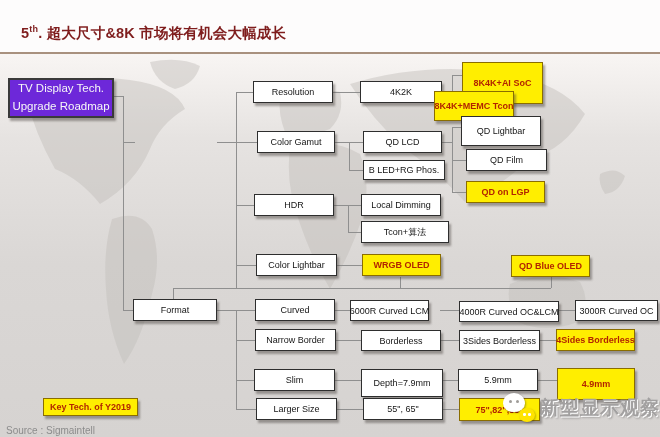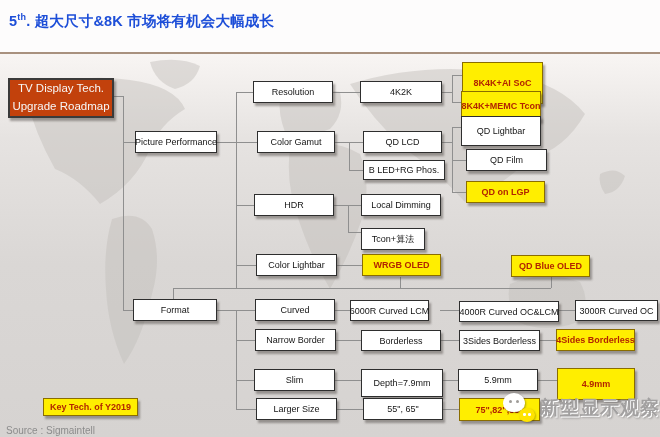--- a/index.html
+++ b/index.html
@@ -1,32 +1,32 @@
 <!DOCTYPE html>
 <html><head>
 <meta charset="utf-8">
 <style>
   html,body{margin:0;padding:0;}
   body{font-family:"Liberation Sans","DejaVu Sans",sans-serif;}
   .slide{position:relative;width:660px;height:437px;overflow:hidden;background:#fdfcfc;}
   .titlebar{position:absolute;left:0;top:0;width:660px;height:52px;background:#fdfcfc;z-index:4;}
-  .title{position:absolute;left:9px;top:12px;margin:0;font-size:14.5px;font-weight:bold;color:#1d4ed8;letter-spacing:.2px;}
+  .title{position:absolute;left:9px;top:12px;margin:12px;font-size:14.5px;font-weight:bold;color:#7f1d1d;letter-spacing:.2px;}
   .title sup{font-size:9px;}
   .divider{position:absolute;left:0;top:52px;width:660px;height:2px;background:#a8917e;z-index:4;}
   .mapbg{position:absolute;left:0;top:54px;width:660px;height:383px;
          background:linear-gradient(180deg,#f8f5f3 0%,#e6e3e1 22%,#dad7d5 55%,#d6d3d1 100%);z-index:0;}
   .mapbg svg{display:block;}
   #wires{position:absolute;left:0;top:0;width:660px;height:437px;z-index:1;pointer-events:none;}
   .wh{position:absolute;height:1px;background:#8f8f8f;}
   .wv{position:absolute;width:1px;background:#8f8f8f;}
   .node{position:absolute;box-sizing:border-box;display:flex;align-items:center;justify-content:center;
         background:#ffffff;border:1.5px solid #2e2e2e;box-shadow:2px 2.5px 2px rgba(70,65,60,.45);
         font-size:9px;color:#141414;white-space:nowrap;z-index:2;text-align:center;}
   .node.yellow{background:#ffee00;border-color:#8a6d00;color:#b22500;font-weight:bold;}
-  .node.black{background:#c2410c;border:2px solid #3a3a3a;color:#f7f7f7;flex-direction:column;
+  .node.black{background:#6d28d9;border:2px solid #3a3a3a;color:#f7f7f7;flex-direction:column;
               font-size:11.5px;line-height:1.55;font-weight:500;}
   .source{position:absolute;left:6px;top:425px;font-size:10px;color:#8c8c8c;z-index:3;}
   .brand{position:absolute;left:502px;top:392px;z-index:5;display:flex;align-items:center;}
   .btext{font-size:19px;font-weight:bold;color:#a2a0a0;letter-spacing:1px;
          text-shadow:1px 1px 0 #ffffff,2px 2px 2px rgba(0,0,0,.25);}
   .wicon{position:relative;width:36px;height:32px;margin-right:2px;}
   .wicon .b1{position:absolute;left:1px;top:1px;width:22px;height:19px;background:#ffffff;
              border-radius:50% 50% 48% 48% / 55% 55% 45% 45%;box-shadow:1px 1px 2px rgba(0,0,0,.3);}
   .wicon .b1 .e{position:absolute;width:3px;height:3px;border-radius:50%;background:#9f9c98;top:7px;}
   .wicon .b1 .e.l{left:6px;} .wicon .b1 .e.r{left:13px;}
@@ -109,45 +109,44 @@
       <div class="wv" style="left: 452px; top: 127px; height: 65px;"></div>
       <div class="wv" style="left: 349px; top: 142px; height: 28px;"></div>
       <div class="wv" style="left: 348px; top: 205px; height: 27px;"></div>
     </div>
 
   <div class="node black" style="left:8px;top:78px;width:106px;height:40px">
     <span>TV Display Tech.</span>
     <span>Upgrade Roadmap</span>
   </div>
 
-  <div class="node" style="left:135px;top:131px;width:82px;height:22px">Picture Performance</div>
   <div class="node" style="left:133px;top:299px;width:84px;height:22px">Format</div>
 
   <div class="node" style="left:253px;top:81px;width:80px;height:22px">Resolution</div>
   <div class="node" style="left:257px;top:131px;width:78px;height:22px">Color Gamut</div>
   <div class="node" style="left:254px;top:194px;width:80px;height:22px">HDR</div>
   <div class="node" style="left:256px;top:254px;width:81px;height:22px">Color Lightbar</div>
   <div class="node" style="left:255px;top:299px;width:80px;height:22px">Curved</div>
   <div class="node" style="left:255px;top:329px;width:81px;height:22px">Narrow Border</div>
   <div class="node" style="left:254px;top:369px;width:81px;height:22px">Slim</div>
   <div class="node" style="left:256px;top:398px;width:81px;height:22px">Larger Size</div>
 
   <div class="node" style="left:360px;top:81px;width:82px;height:22px">4K2K</div>
   <div class="node" style="left:363px;top:131px;width:79px;height:22px">QD LCD</div>
   <div class="node" style="left:363px;top:160px;width:82px;height:20px">B LED+RG Phos.</div>
   <div class="node" style="left:361px;top:194px;width:80px;height:22px">Local Dimming</div>
-  <div class="node" style="left:361px;top:228px;width:64px;height:22px">Tcon+算法</div>
+  <div class="node" style="left:361px;top:221px;width:88px;height:22px">Tcon+算法</div>
   <div class="node yellow" style="left:362px;top:254px;width:79px;height:22px">WRGB OLED</div>
   <div class="node" style="left:350px;top:300px;width:79px;height:21px">6000R Curved LCM</div>
   <div class="node" style="left:361px;top:330px;width:80px;height:21px">Borderless</div>
   <div class="node" style="left:361px;top:369px;width:82px;height:28px">Depth=7.9mm</div>
   <div class="node" style="left:363px;top:398px;width:80px;height:22px">55", 65"</div>
 
   <div class="node yellow" style="left:462px;top:62px;width:81px;height:42px">8K4K+AI SoC</div>
-  <div class="node yellow" style="left:461px;top:91px;width:80px;height:30px">8K4K+MEMC Tcon</div>
+  <div class="node yellow" style="left:434px;top:91px;width:80px;height:30px">8K4K+MEMC Tcon</div>
   <div class="node" style="left:461px;top:116px;width:80px;height:30px">QD Lightbar</div>
   <div class="node" style="left:466px;top:149px;width:81px;height:22px">QD Film</div>
   <div class="node yellow" style="left:466px;top:181px;width:79px;height:22px">QD on LGP</div>
   <div class="node yellow" style="left:511px;top:255px;width:79px;height:22px">QD Blue OLED</div>
   <div class="node" style="left:459px;top:301px;width:100px;height:21px">4000R Curved OC&amp;LCM</div>
   <div class="node" style="left:459px;top:330px;width:81px;height:21px">3Sides Borderless</div>
   <div class="node" style="left:458px;top:369px;width:80px;height:22px">5.9mm</div>
   <div class="node yellow" style="left:459px;top:398px;width:81px;height:23px">75",82",85"</div>
 
   <div class="node" style="left:575px;top:300px;width:83px;height:21px">3000R Curved OC</div>

